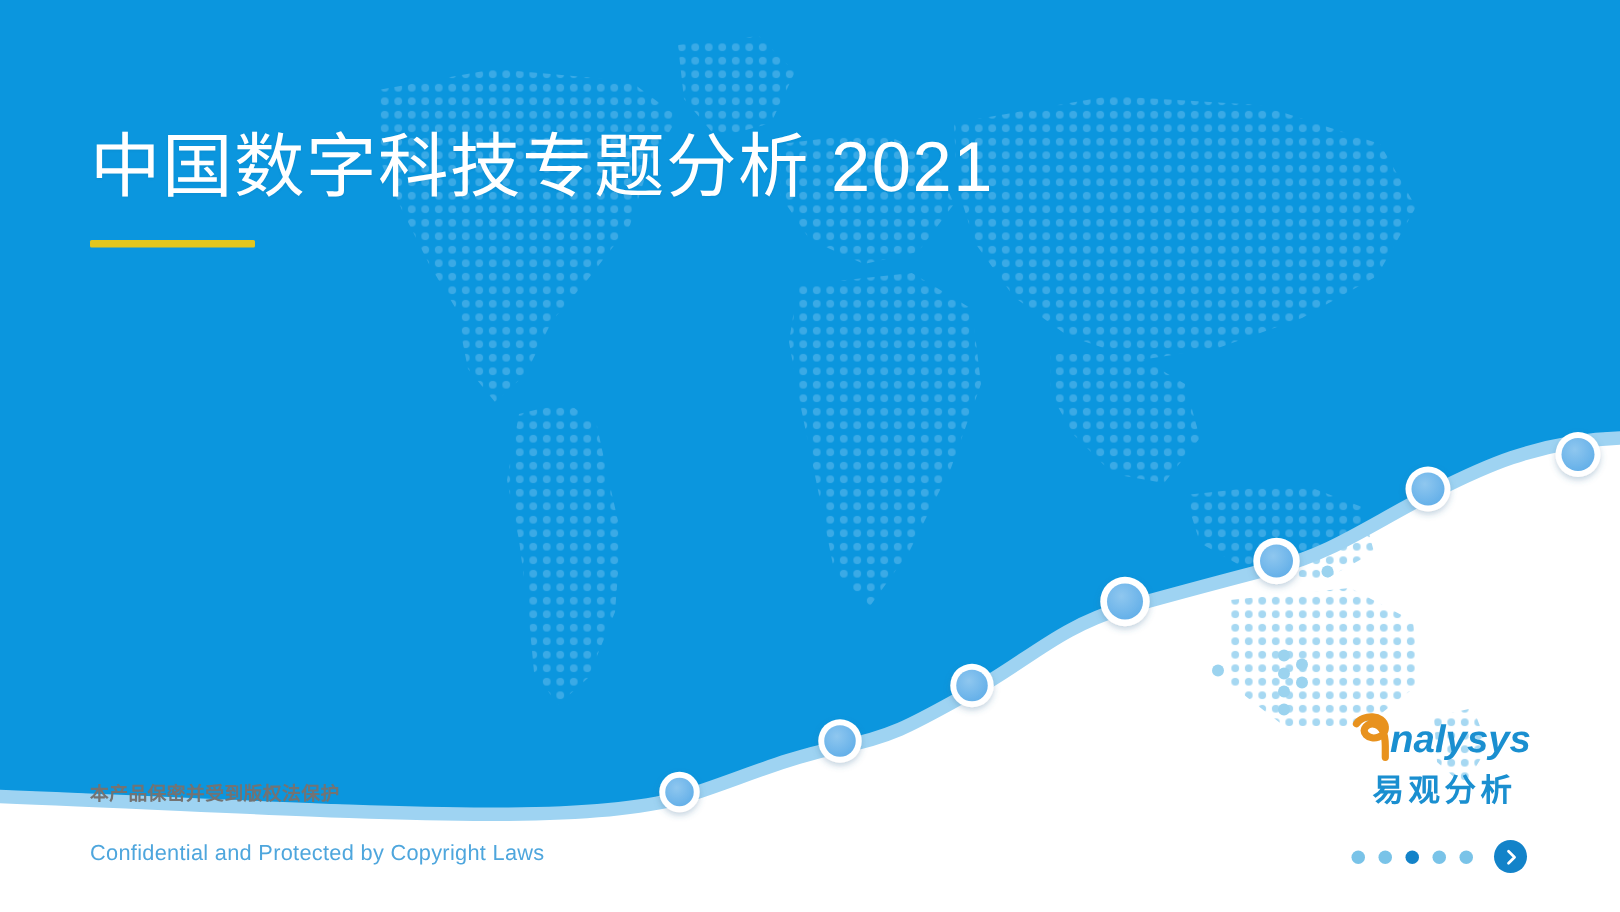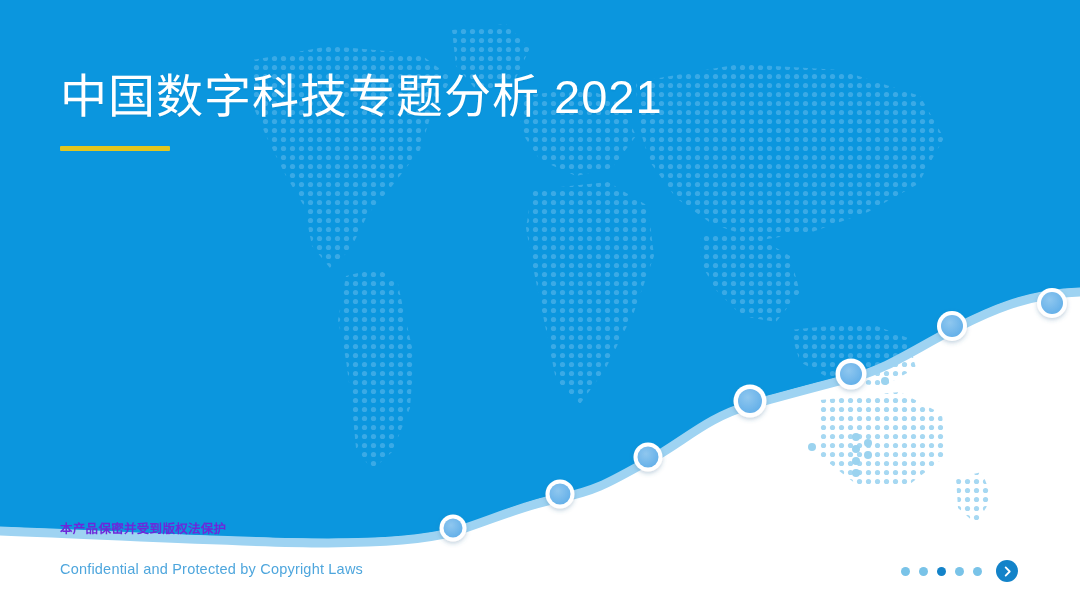--- a/index.html
+++ b/index.html
@@ -27,21 +27,21 @@
     top: 0;
     width: 1080px;
     height: 608px;
     display: block;
   }
 
   
   .title-block {
     position: absolute;
     left: 60px;
-    top: 68px;
+    top: 82px;
     width: 900px;
   }
   .slide-title {
     margin: 0;
     color: #ffffff;
     font-size: 47px;
     line-height: 1.25;
     font-weight: 400;
     letter-spacing: 1px;
     white-space: nowrap;
@@ -57,21 +57,21 @@
 
   
   .confidential {
     position: absolute;
     left: 60px;
     bottom: 28px;
     line-height: 1.55;
   }
   .confidential .cn {
     display: block;
-    color: #6d28d9;
+    color: #737373;
     font-size: 12.5px;
     font-weight: bold;
     letter-spacing: .3px;
   }
   .confidential .en {
     display: block;
     color: #4ea6dd;
     font-size: 14.5px;
     letter-spacing: .2px;
     margin-top: 18px;
@@ -268,20 +268,33 @@
   <div class="title-block">
     <h1 class="slide-title">中国数字科技专题分析 2021</h1>
     <div class="title-rule"></div>
   </div>
 
   <div class="confidential">
     <span class="cn">本产品保密并受到版权法保护</span>
     <span class="en">Confidential and Protected by Copyright Laws</span>
   </div>
 
+  <div class="logo">
+    <div class="logo-wordmark">
+      <svg viewBox="0 0 240 64" width="128" height="36">
+
+        <g fill="none" stroke="#e8921e" stroke-width="9" stroke-linecap="round">
+          <path d="M10 16 C 18 4, 44 4, 46 20 C 47 33, 30 38, 22 30 C 15 23, 24 14, 34 17 C 44 20, 46 32, 46 44 L46 58"></path>
+        </g>
+
+        <text x="52" y="52" font-family="'Liberation Sans', sans-serif" font-size="48" font-style="italic" font-weight="bold" fill="#1a8fd0">nalysys</text>
+      </svg>
+    </div>
+    <div class="logo-cn">易观分析</div>
+  </div>
 
   <div class="pager">
     <span class="pager-dot"></span>
     <span class="pager-dot"></span>
     <span class="pager-dot active"></span>
     <span class="pager-dot"></span>
     <span class="pager-dot"></span>
     <span class="pager-next">
       <svg width="11" height="11" viewBox="0 0 12 12">
         <path d="M4 1.6 L8.4 6 L4 10.4" fill="none" stroke="#ffffff" stroke-width="2" stroke-linecap="round" stroke-linejoin="round"></path>

